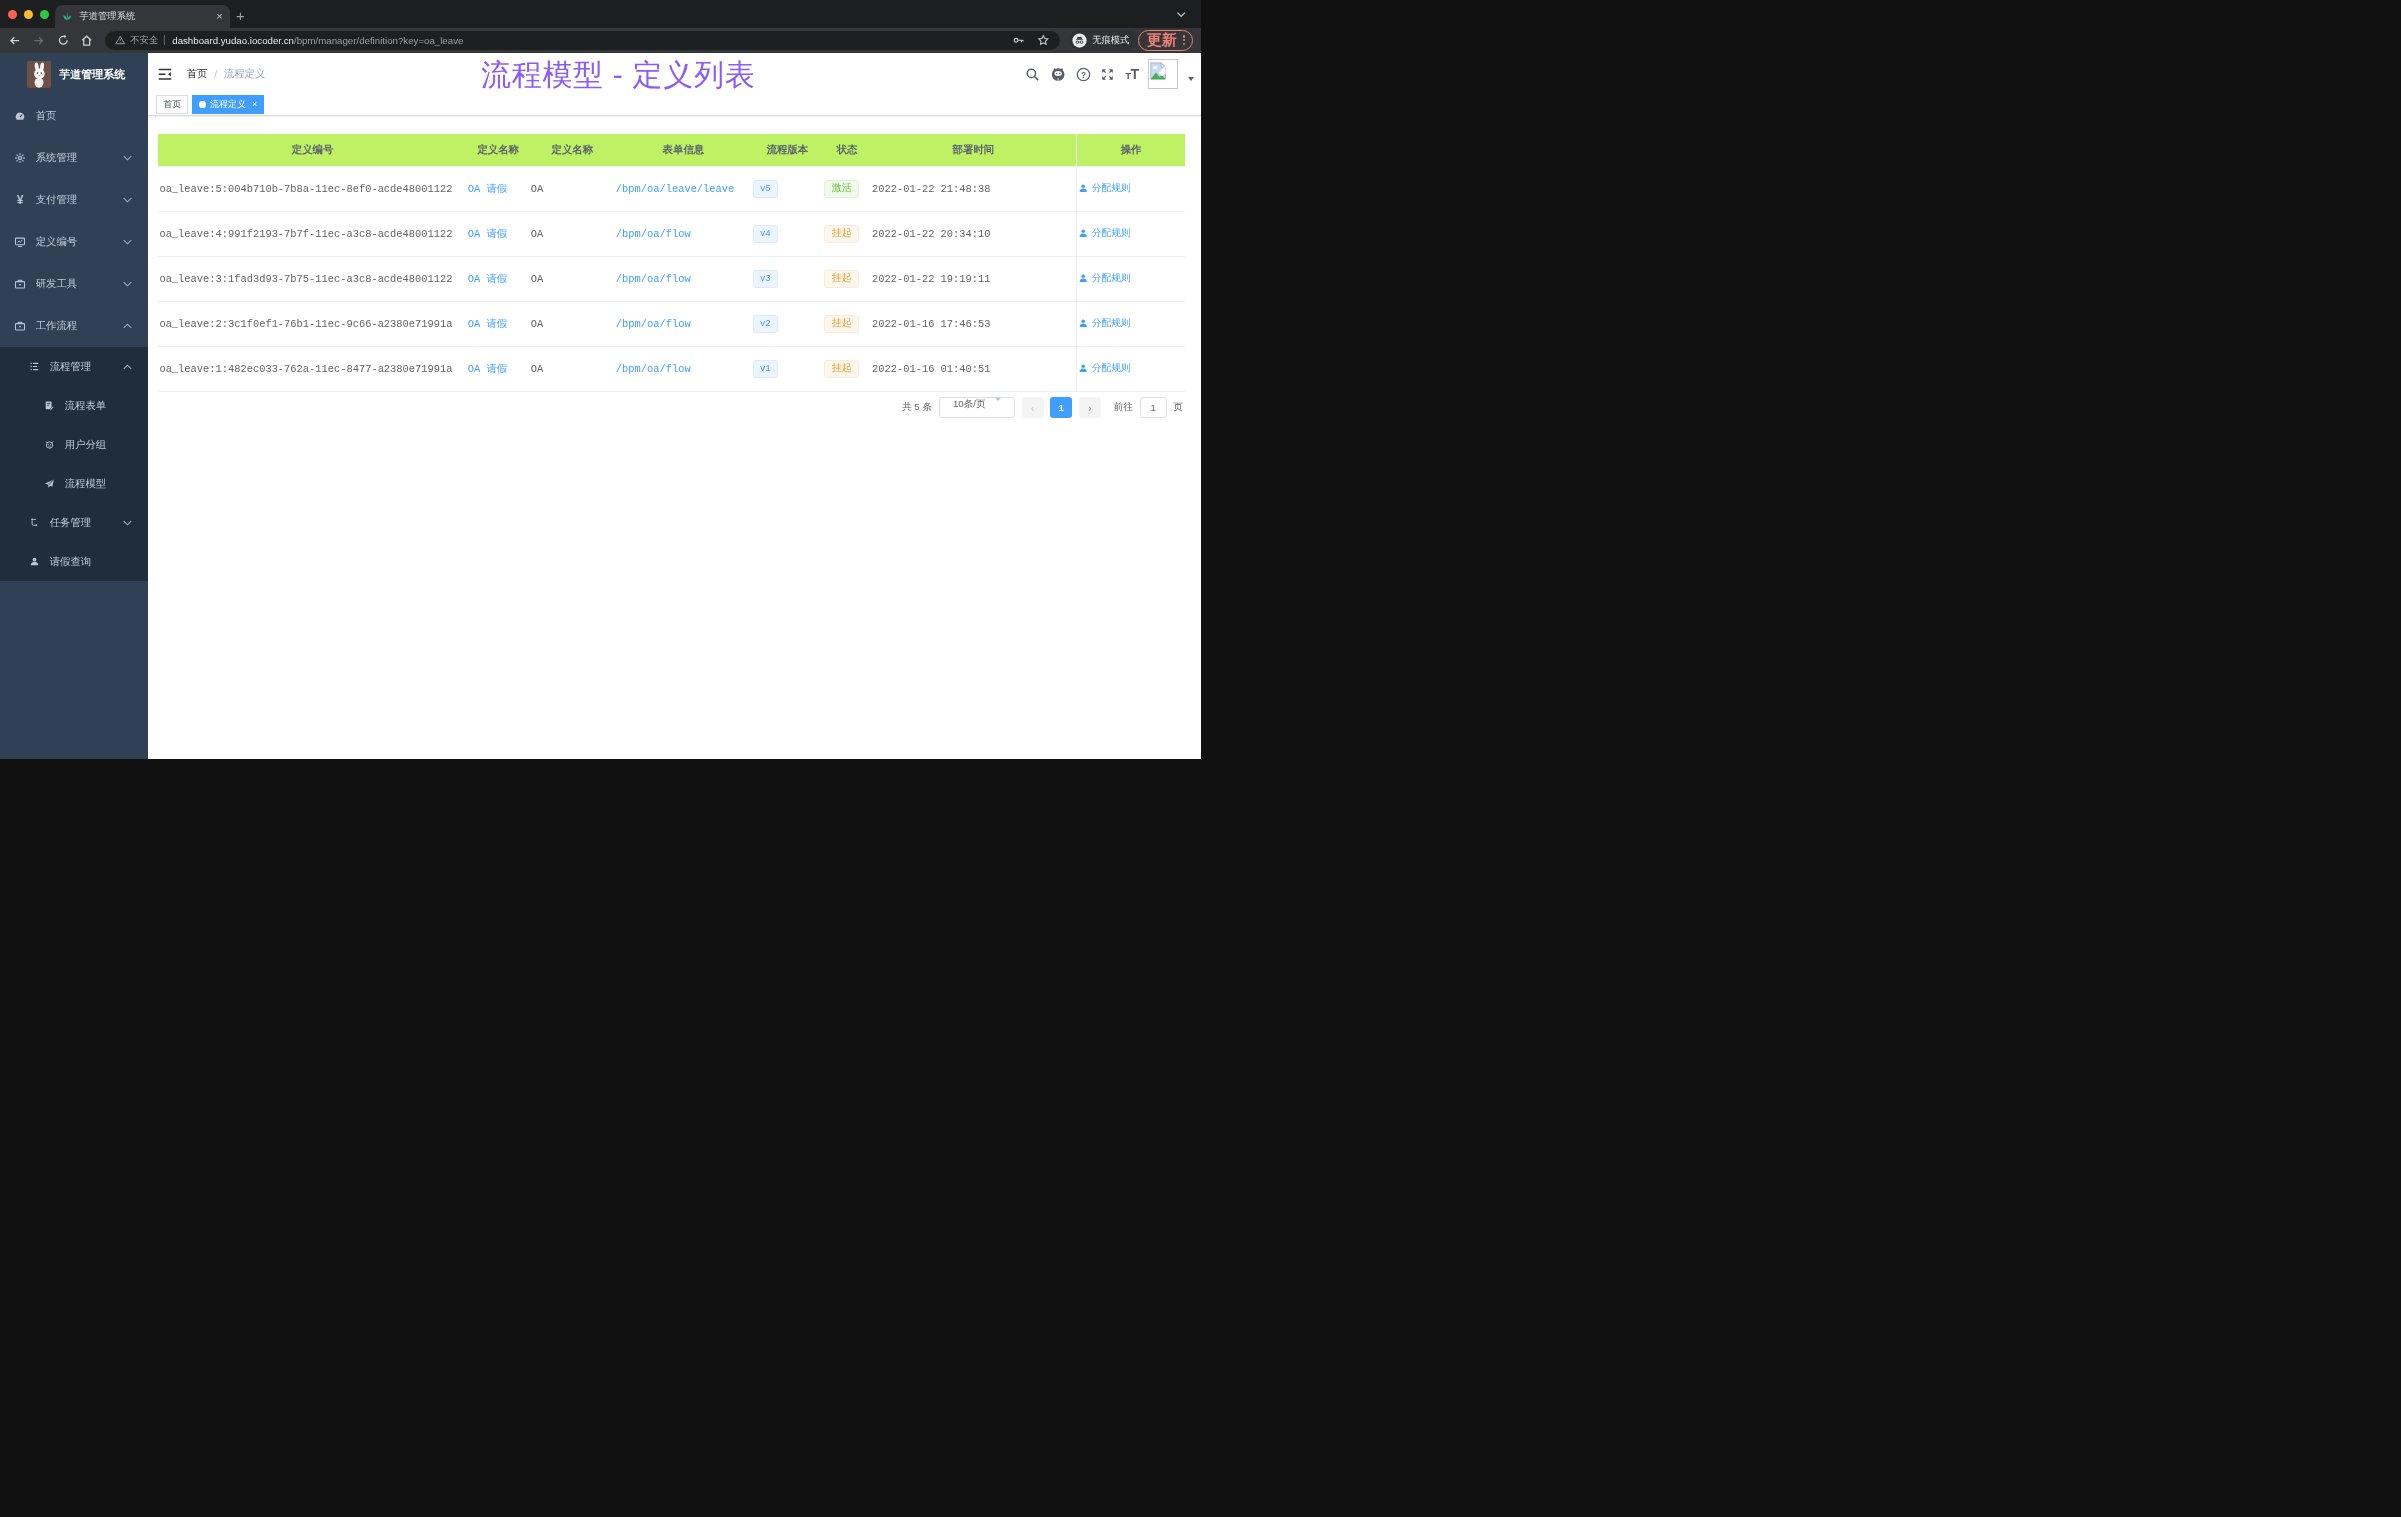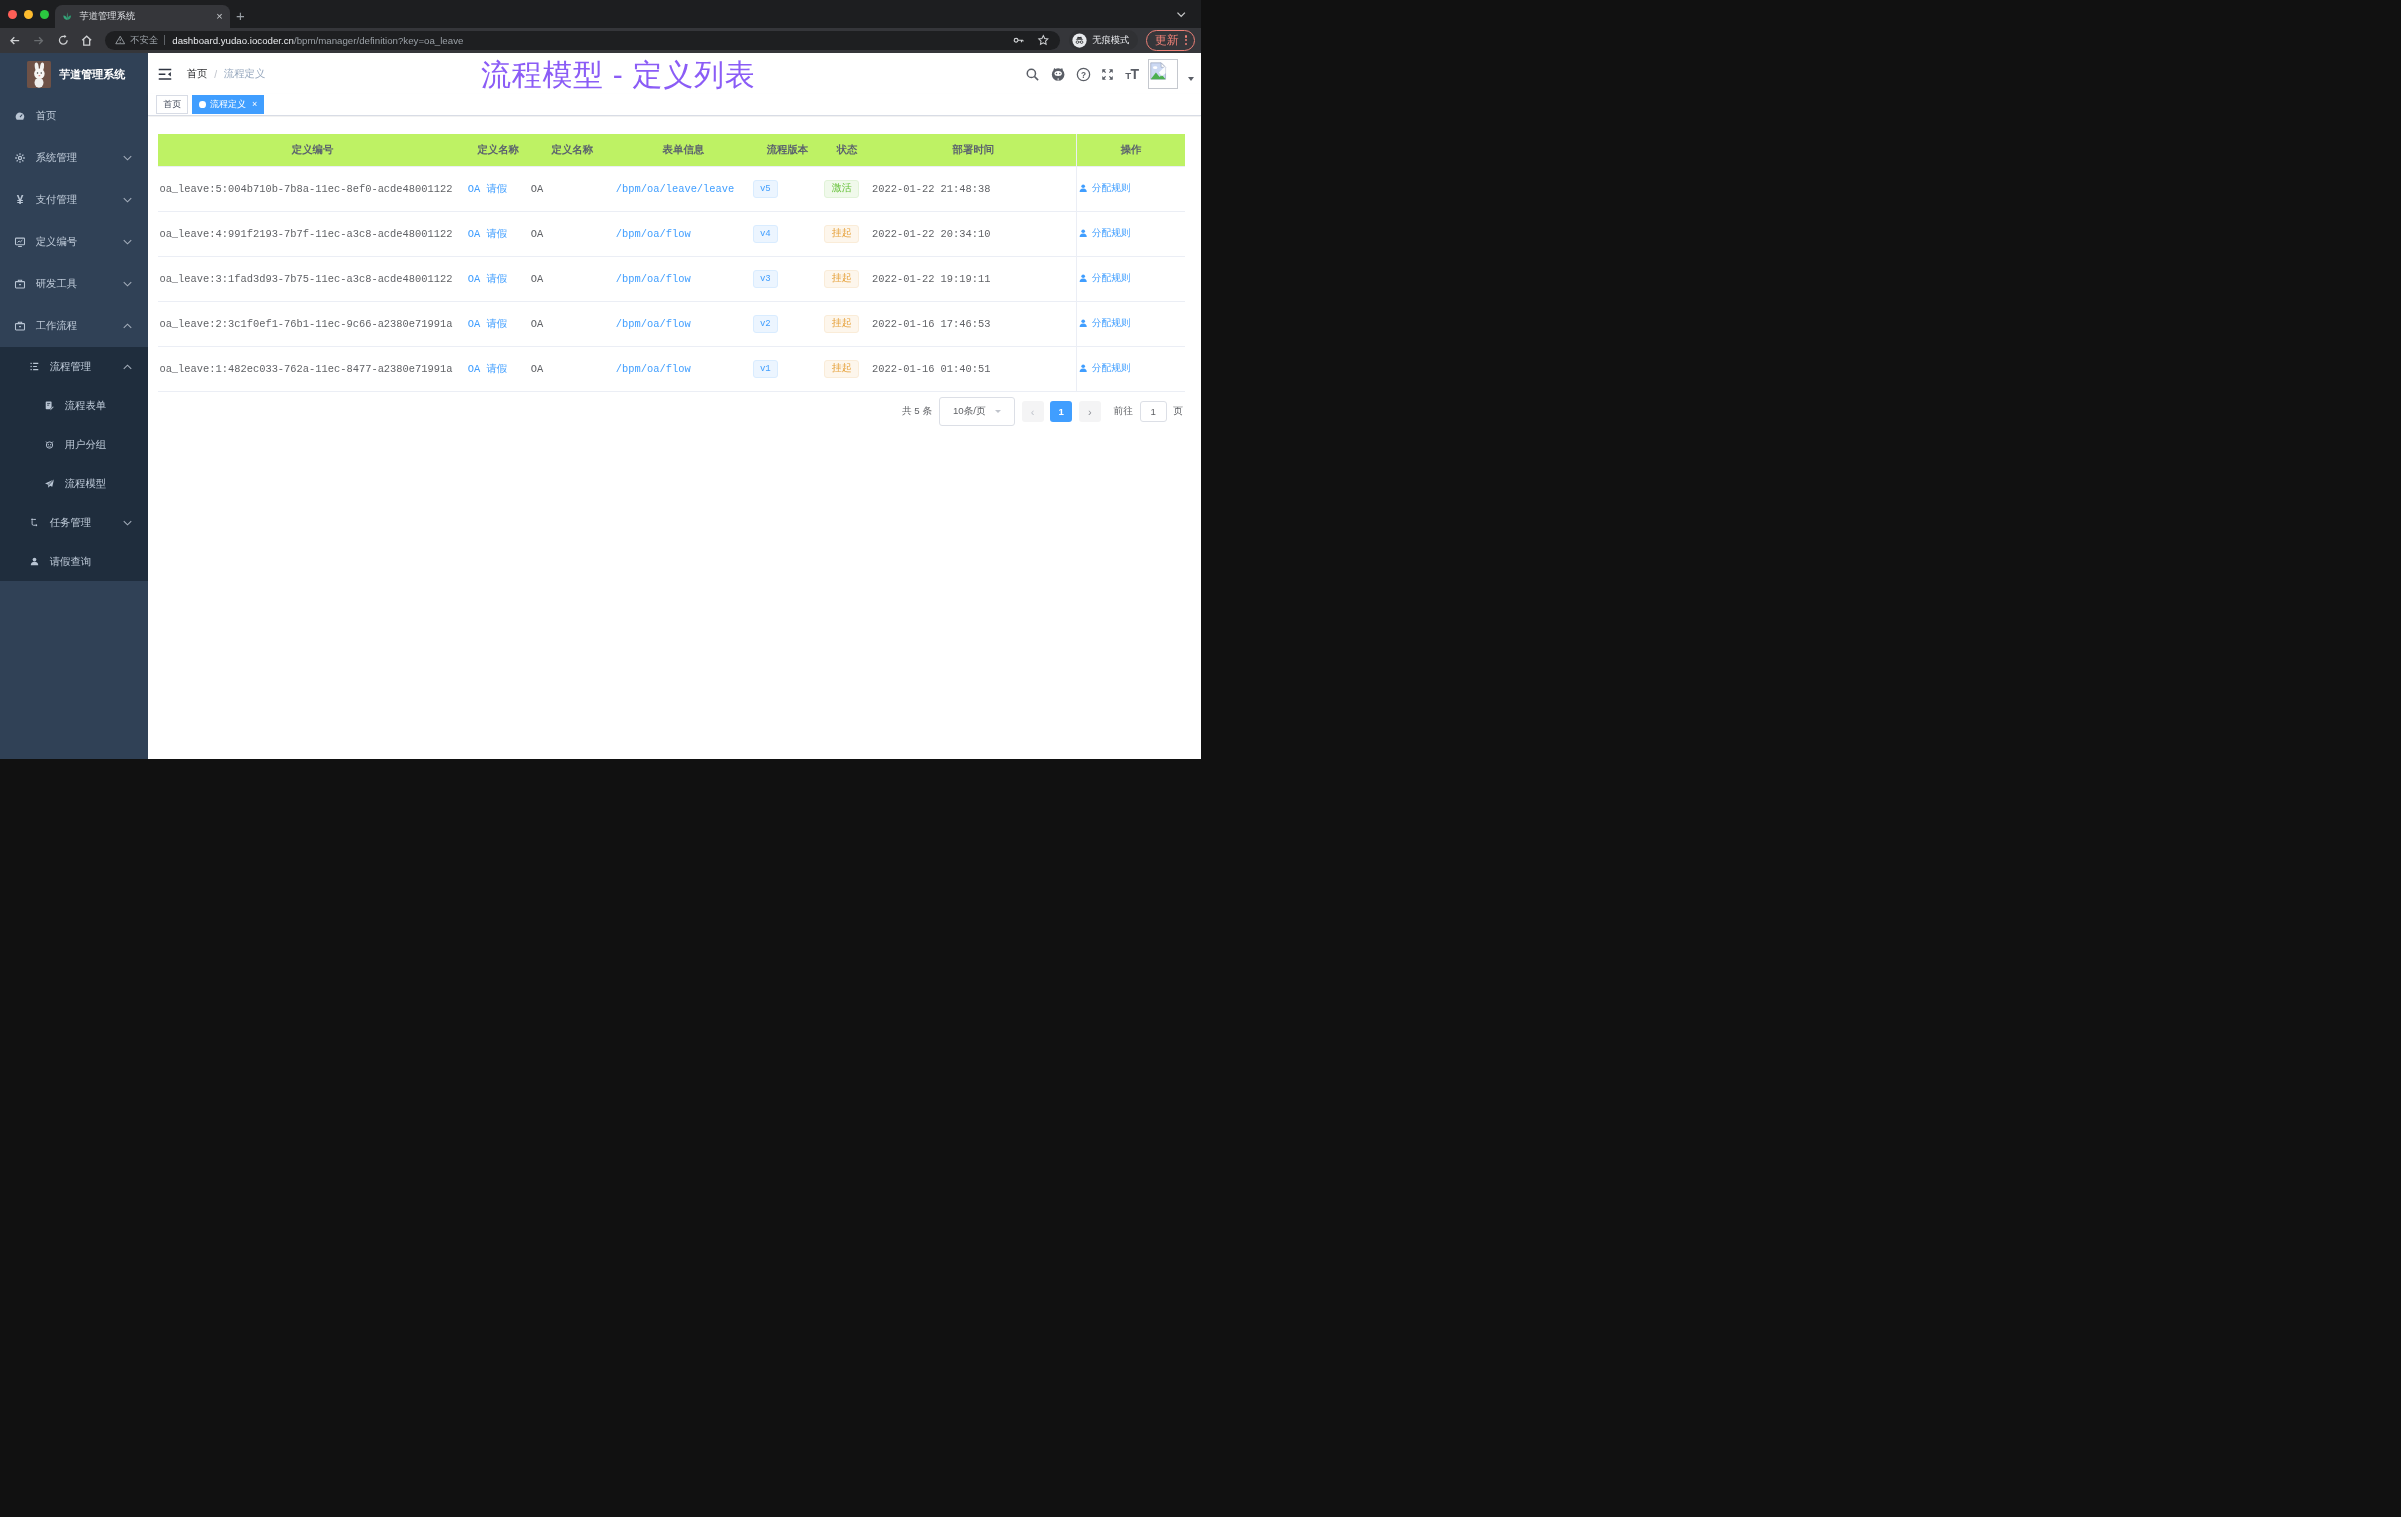--- a/index.html
+++ b/index.html
@@ -26,22 +26,22 @@
   .urlpill{margin-left:6px;width:955px;height:19.3px;border-radius:9.7px;background:#1e1f21;
     display:flex;align-items:center;padding:0 10.4px;box-sizing:border-box;}
   .sec-label{color:#9aa0a6;font-size:9.3px;margin:0 6px 0 4.5px;}
   .url-div{width:0.7px;height:10.4px;background:#5f6368;margin-right:7.4px;}
   .url-host{color:#e8eaed;font-size:9.7px;}
   .url-path{color:#9aa0a6;font-size:9.7px;}
   .url-spacer{flex:1;}
   .incog{margin-left:9px;height:20px;border-radius:10.4px;background:#303134;display:flex;
     align-items:center;padding:0 9px 0 3px;}
   .incog-txt{color:#e8eaed;font-size:9.3px;margin-left:5.2px;}
-  .updatebtn{margin-left:8px;height:18.6px;border:1.1px solid #ed8077;border-radius:10.4px;
-    display:flex;align-items:center;padding:0 7.4px;color:#ed8077;font-size:12px;gap:6px;}
+  .updatebtn{margin-left:0;height:18.6px;border:1.1px solid #ed8077;border-radius:10.4px;
+    display:flex;align-items:center;padding:0 7.4px;color:#ed8077;font-size:15px;gap:6px;font-weight:bold;}
   .dots3{display:inline-flex;flex-direction:column;gap:1.5px;}
   .dots3 i{width:2.2px;height:2.2px;border-radius:50%;background:#ed8077;}
 
   
   .sidebar{position:absolute;left:0;top:53px;width:148px;height:706px;background:#304156;color:#bfcbd9;}
   .logo-row{height:42px;display:flex;align-items:center;}
   .logo-img{margin-left:27px;width:24px;height:27px;border-radius:2.2px;overflow:hidden;background:#6e5146;}
   .logo-title{margin-left:8.2px;color:#fff;font-size:11px;font-weight:bold;white-space:nowrap;}
   .item{position:relative;display:flex;align-items:center;font-size:10.4px;cursor:default;}
   .item .mi{width:12px;display:flex;justify-content:center;color:#b9c5d4;}
@@ -93,22 +93,22 @@
     font-size:9px;border-radius:3px;background:#ecf5ff;border:0.7px solid #d9ecff;color:#409eff;box-sizing:border-box;}
   .stat{display:inline-block;padding:0 6.7px;height:18px;line-height:16.3px;font-size:10px;
     border-radius:3px;box-sizing:border-box;}
   .stat.success{background:#f0f9eb;border:0.7px solid #e1f3d8;color:#67c23a;}
   .stat.warning{background:#fdf6ec;border:0.7px solid #faecd8;color:#e6a23c;}
   .actlink{color:#409eff;font-size:9.7px;display:inline-flex;align-items:center;gap:3.7px;}
 
   
   .pager{position:absolute;top:280px;right:18px;display:flex;align-items:center;gap:6.7px;
     font-size:9.7px;color:#606266;}
-  .psel{width:76px;height:29px;border:0.7px solid #dcdfe6;border-radius:3px;display:flex;
-    align-items:center;justify-content:center;gap:9px;box-sizing:border-box;}
+  .psel{width:76px;height:21px;border:0.7px solid #dcdfe6;border-radius:3px;display:flex;
+    justify-content:center;gap:9px;box-sizing:border-box;}
   .psel .cv{width:0;height:0;border-left:3px solid transparent;border-right:3px solid transparent;
     border-top:3.7px solid #c0c4cc;}
   .pbtn{width:22px;height:21px;border-radius:3px;background:#f4f4f5;display:flex;align-items:center;
     justify-content:center;font-size:11px;color:#c0c4cc;}
   .pbtn.en{color:#909399;}
   .pcur{width:22px;height:21px;border-radius:3px;background:#409eff;color:#fff;display:flex;
     align-items:center;justify-content:center;font-weight:bold;}
   .pgoto{width:27px;height:21px;border:0.7px solid #dcdfe6;border-radius:3px;text-align:center;
     font-size:9.7px;color:#606266;box-sizing:border-box;font-family:inherit;}
 </style>

